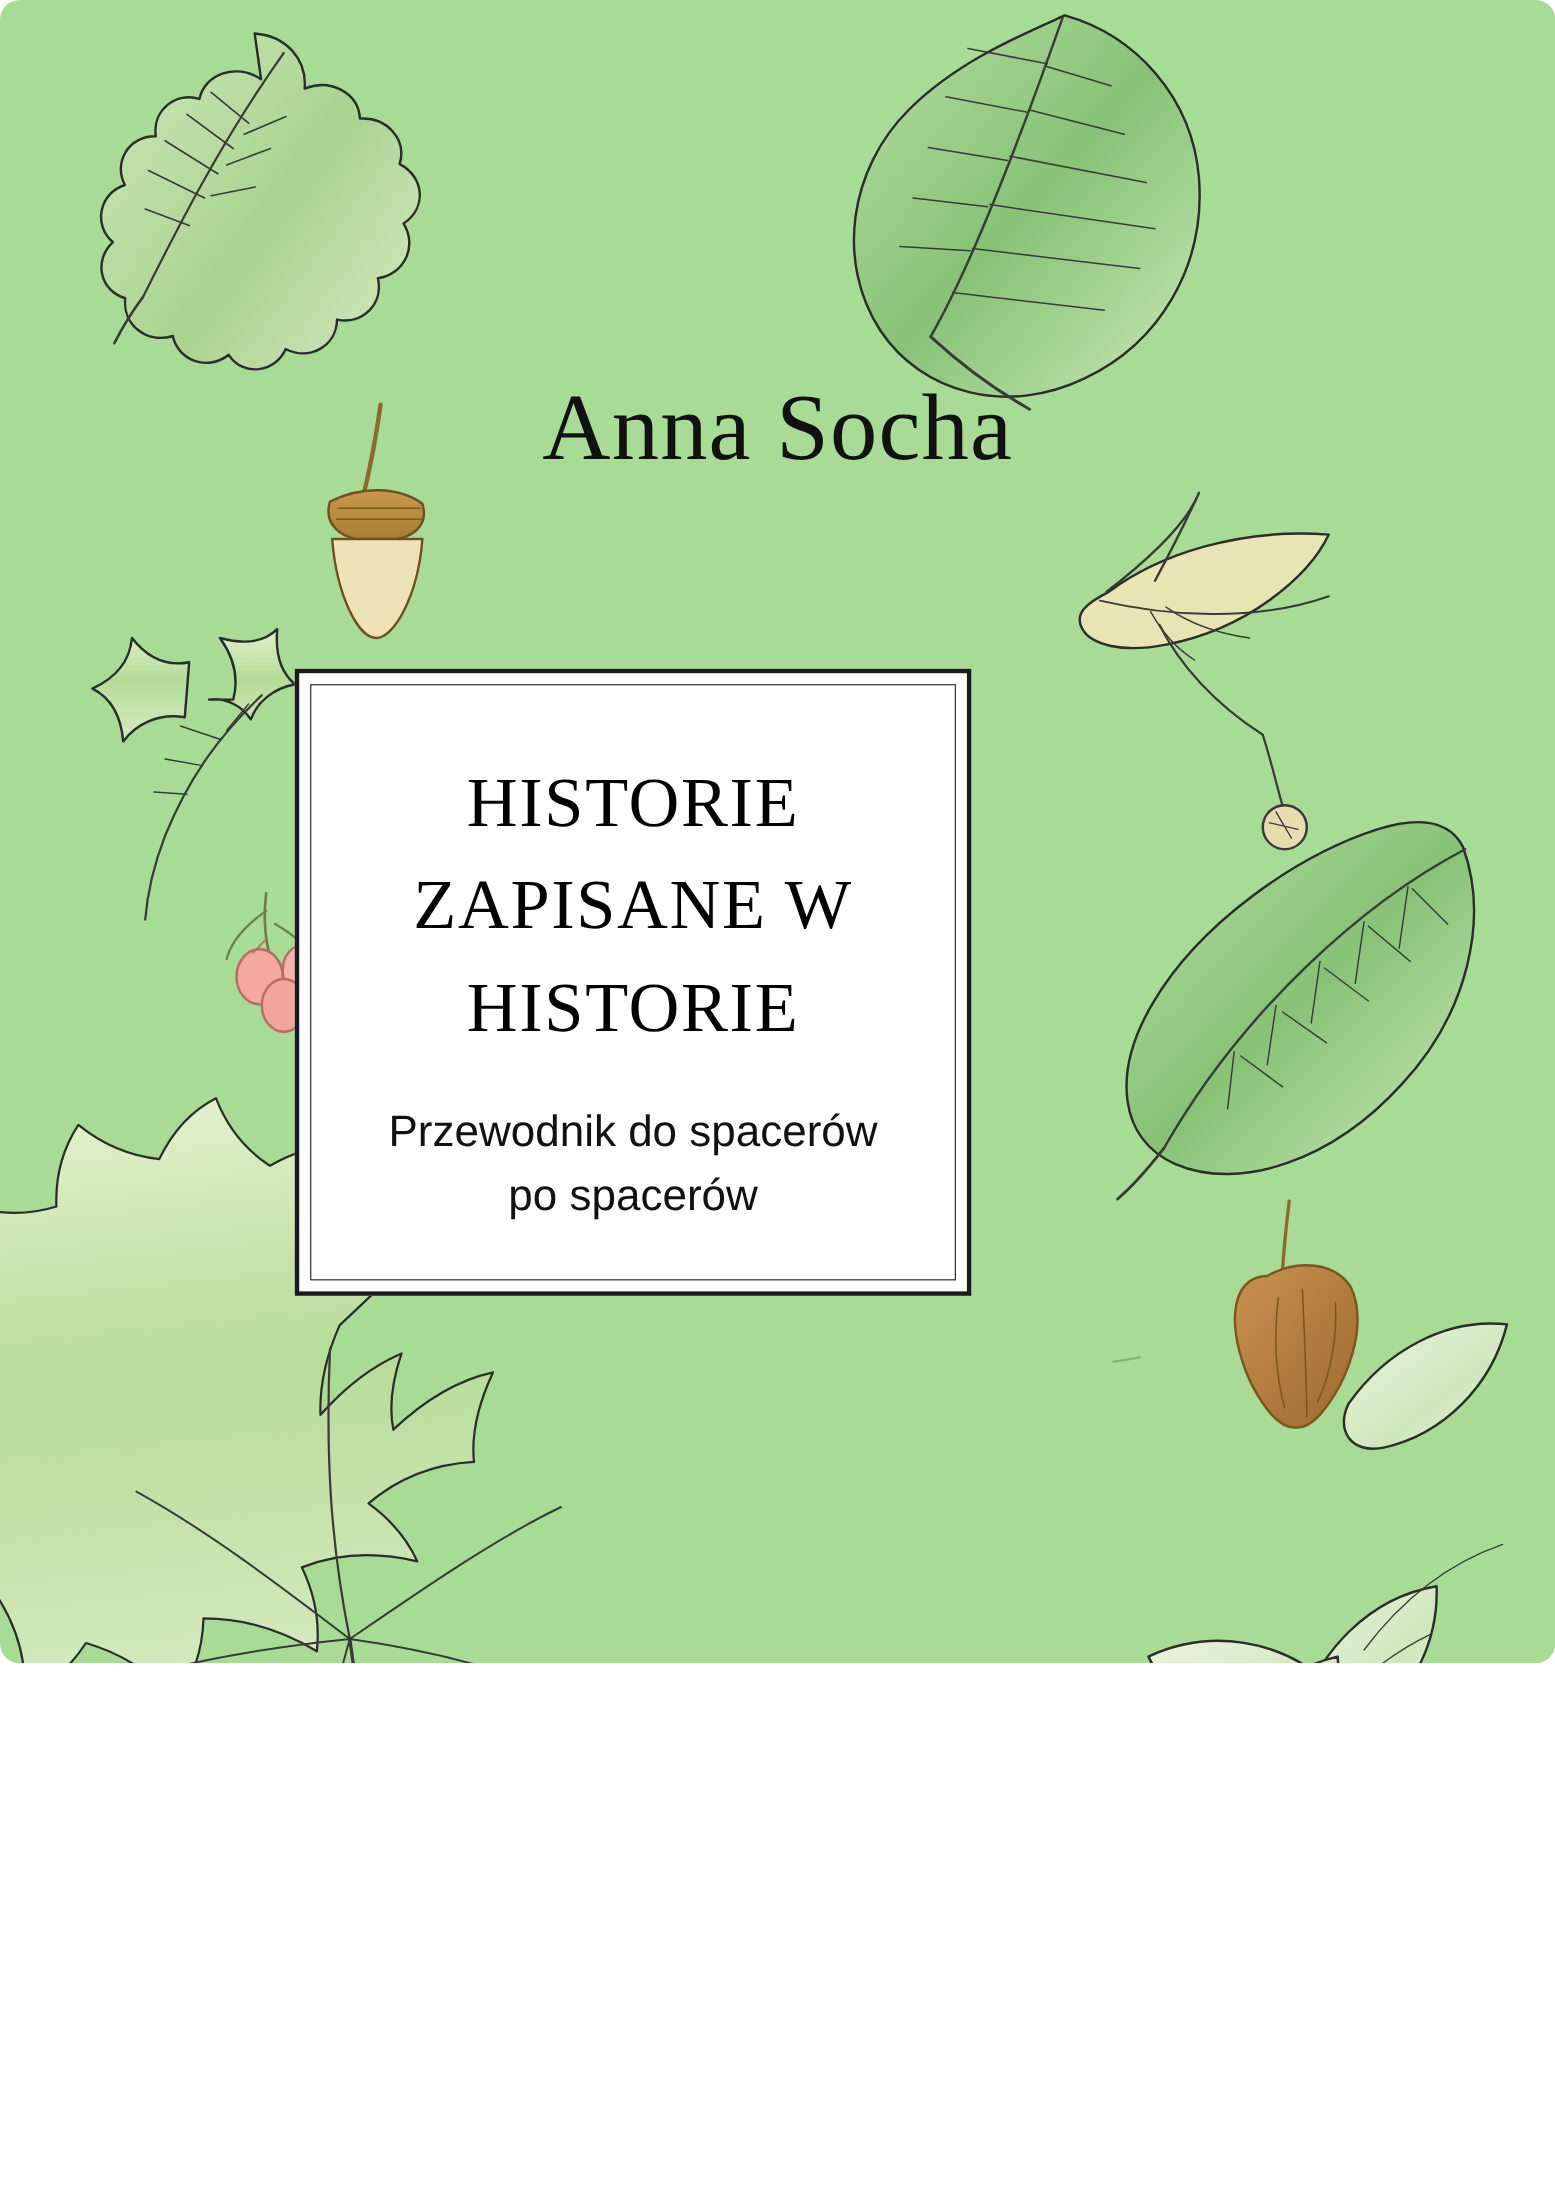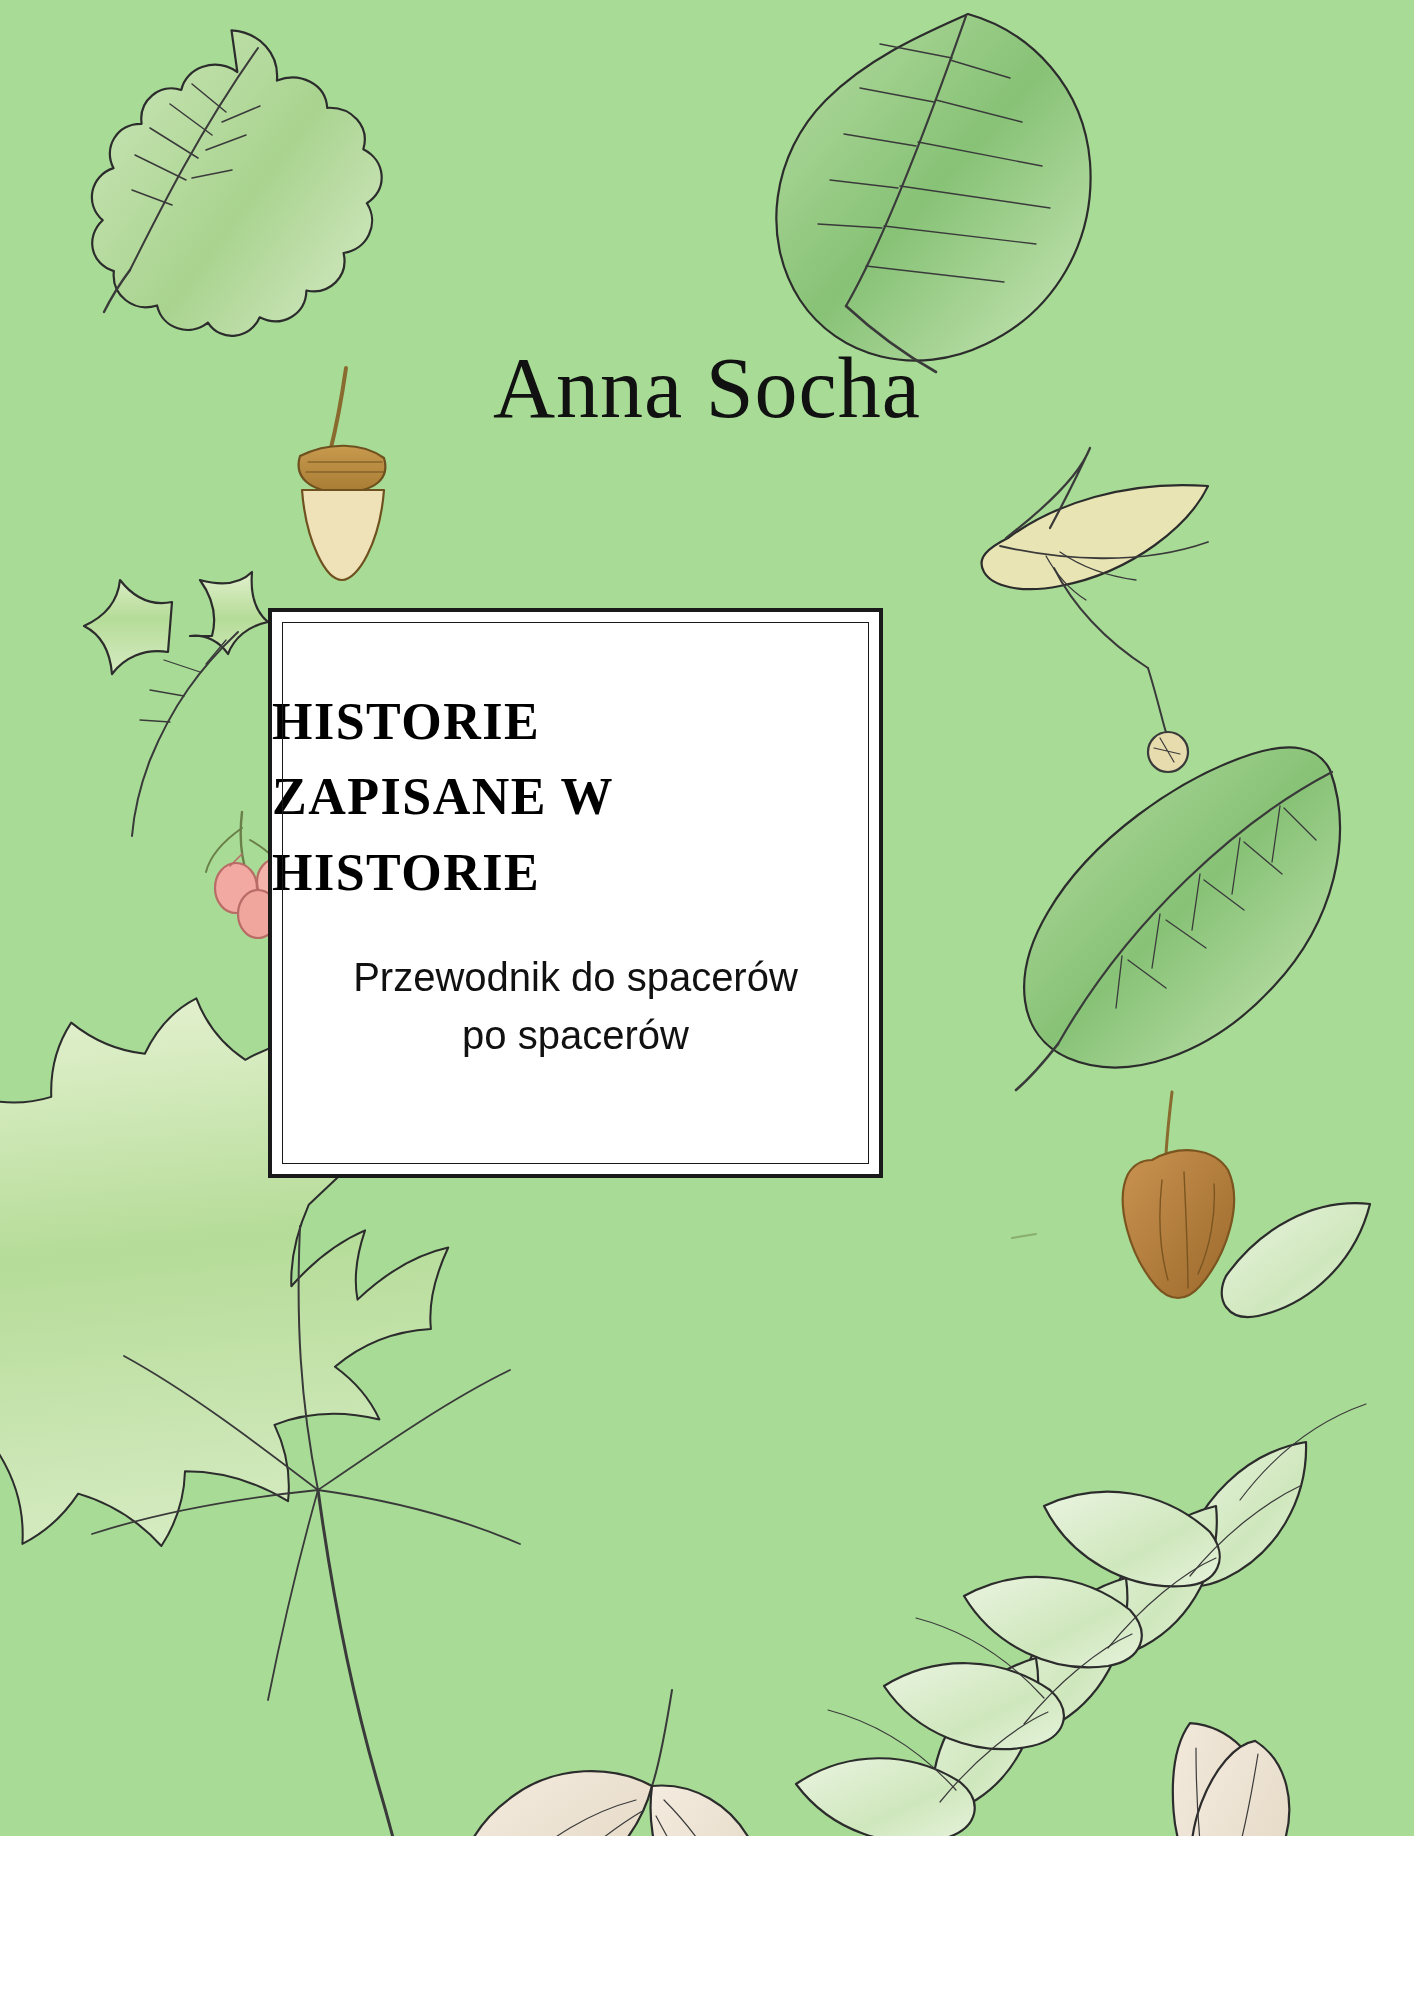--- a/index.html
+++ b/index.html
@@ -3,24 +3,25 @@
 <meta charset="utf-8">
 <style>
   html, body {
     margin: 0;
     padding: 0;
     background: #ffffff;
   }
   .cover {
     position: relative;
     width: 1414px;
-    height: 1836px;
+    height: 1512px;
     background: #a8dc96;
     overflow: hidden;
     font-family: "Liberation Serif", serif;
+    border-radius: 18px;
   }
   .author {
     position: absolute;
     left: 0;
     right: 0;
     top: 345px;
     text-align: center;
     font-family: "Liberation Serif", serif;
     font-size: 86px;
     line-height: 1;
@@ -48,24 +49,24 @@
     position: absolute;
     left: 10px;
     top: 10px;
     right: 10px;
     bottom: 10px;
     border: 1px solid #1a1a1a;
     pointer-events: none;
   }
   .main-title {
     width: 100%;
-    text-align: left;
+    text-align: center;
     font-family: "Liberation Serif", serif;
-    font-weight: bold;
-    font-size: 52px;
+    font-weight: normal;
+    font-size: 64px;
     line-height: 1.45;
     color: #000000;
     letter-spacing: 1.5px;
   }
   .subtitle {
     width: 100%;
     text-align: center;
     font-family: Liberation Sans, sans-serif;
     font-size: 40px;
     line-height: 1.45;

